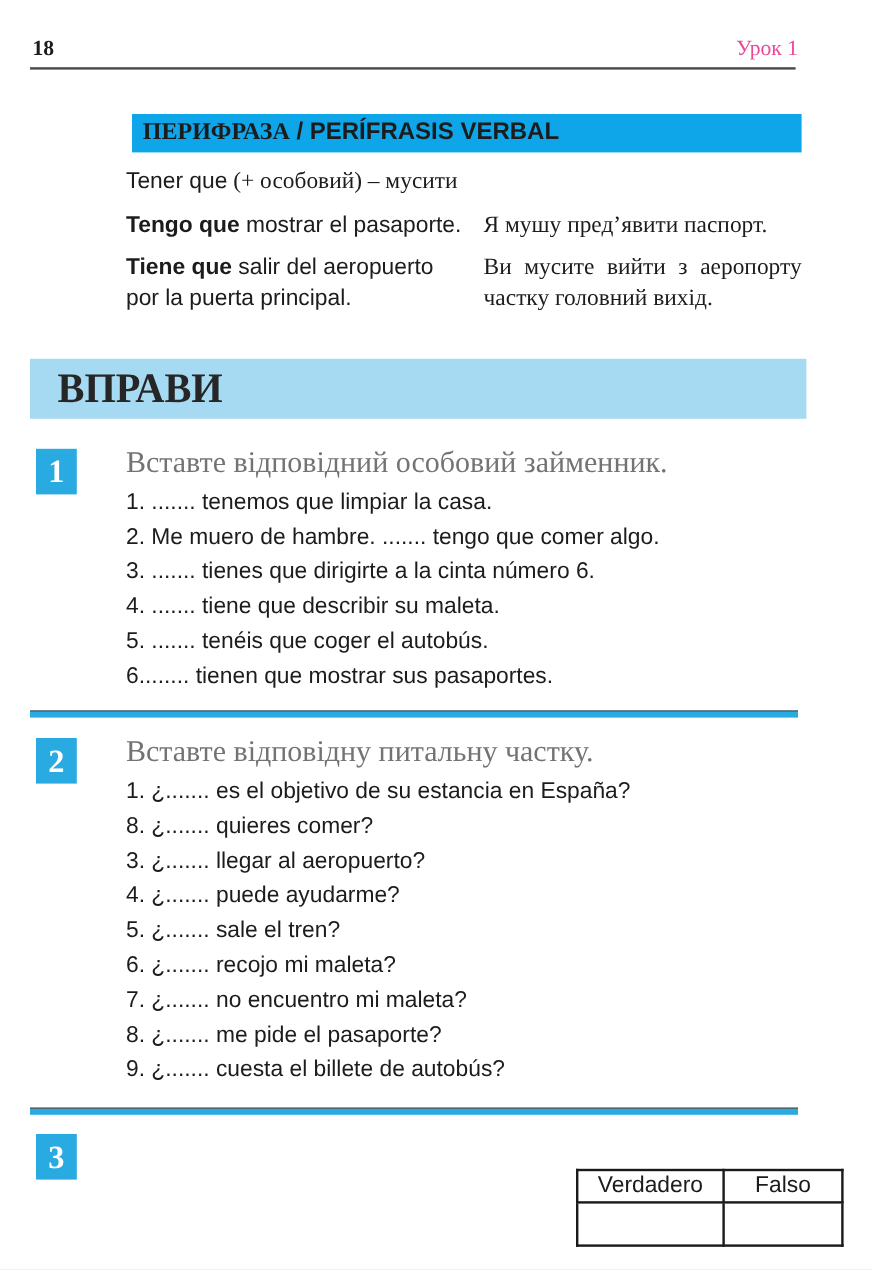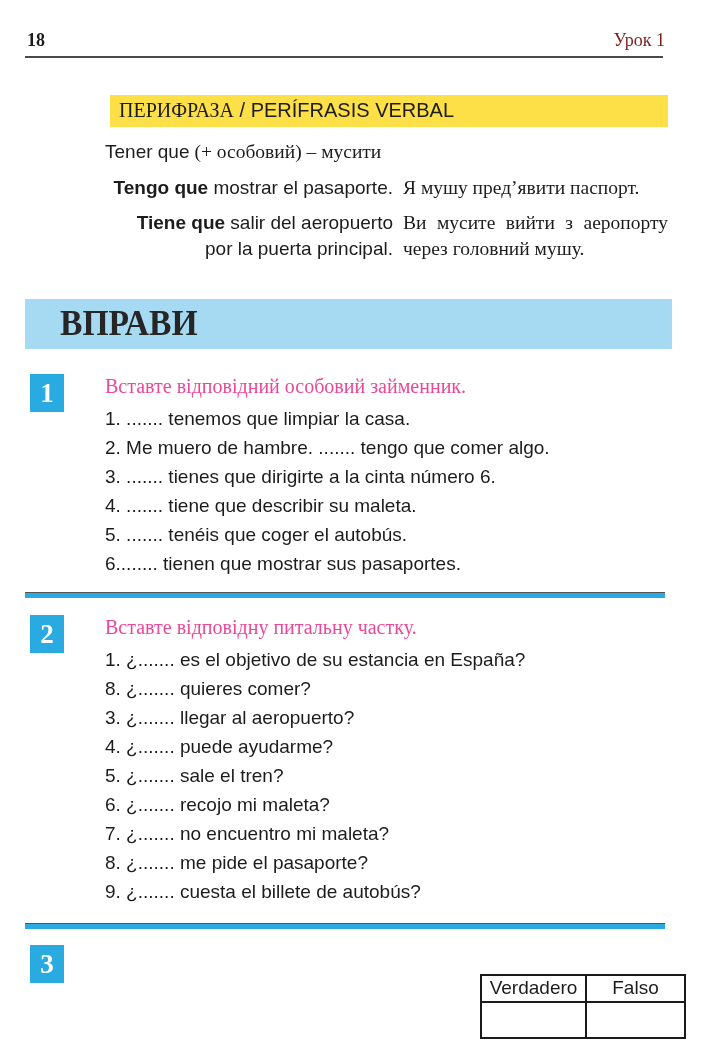--- a/index.html
+++ b/index.html
@@ -6,70 +6,70 @@
   html,body { background:#e8e8e8; }
   .page {
     position:relative; width:727px; height:1058px; background:#ffffff;
     font-family:"Liberation Sans", sans-serif; color:#1c1c1c; overflow:hidden;
     margin:0 auto;
   }
   
   .page-header { display:flex; justify-content:space-between; align-items:baseline;
     margin:30px 62px 0 27px; font-size:18px;font-family:Liberation Serif, serif; }
   .page-num { font-weight:bold; }
-  .lesson { font-weight:normal; color:#7f1d1d; }
+  .lesson { font-weight:normal; color:#ec4899; }
   .header-rule { height:2px; background:#4a4a4a; margin:5px 64px 0 25px; }
 
   
   .grammar { margin:37px 59px 0 105px; }
-  .grammar-title { background:#fde047; padding:4px 9px 5px 9px; margin-left:5px;
-    font-size:20px; font-weight:normal; }
+  .grammar-title { background:#0ea5e9; padding:4px 9px 5px 9px; margin-left:5px;
+    font-size:20px; font-weight:bold; }
   .grammar-title .uk { font-family:"Liberation Serif", serif; }
   .grammar-title .es { font-family:"Liberation Sans", sans-serif; }
   .pattern-line { margin-top:14px; font-size:19px; }
   .pattern-line .serif { font-family:"Liberation Serif", serif; font-size:19.5px; }
   .examples { margin-top:12px; }
   .example-row { display:flex; gap:10px; margin-bottom:9px; }
-  .ex-es { width:288px; font-size:19px; line-height:26px;text-align:right; }
+  .ex-es { width:288px; font-size:19px; line-height:26px; }
   .ex-es b { font-weight:bold; }
   .ex-uk { flex:1; font-family:"Liberation Serif", serif; font-size:19.5px; line-height:26px; }
   .jline { display:block; }
   .jline.full { text-align:justify; text-align-last:justify; }
 
   
   .banner { margin:37px 55px 0 25px; height:50px; background:#a6daf2;
-    display:flex; align-items:center; padding-left:35px; }
+    display:flex; align-items:center; padding-left:23px; }
   .banner span { font-family:"Liberation Serif", serif; font-weight:bold;
     font-size:35px; color:#262626; letter-spacing:0px; transform:scaleX(.96);
     transform-origin:left center; }
 
   
   .exercise { position:relative; }
   .ex1 { margin-top:24px; }
   .ex2 { margin-top:16px; }
   .ex3 { margin-top:15px; }
   .badge { position:absolute; left:30px; top:1px; width:34px; height:38px;
     background:#29abe2; color:#ffffff; font-family:"Liberation Serif", serif;
     font-weight:bold; font-size:27px; display:flex; align-items:center;
     justify-content:center; }
   .ex-body { margin-left:105px; margin-right:27px; }
-  .instruction { font-family:"Liberation Serif", serif; font-size:20px;
-    line-height:26px; color:#ec4899; margin-bottom:5px; }
+  .instruction { font-family:"Liberation Serif", serif; font-size:25px;
+    line-height:26px; color:#737373; margin-bottom:5px; }
   .item { font-size:19px; line-height:29px; }
 
   .rule-divider { margin:14px 62px 0 25px; height:6px; background:#29abe2;
     border-top:1px solid #555; }
   .div1 { margin-top:14px; }
   .div2 { margin-top:17px; }
 
   
   .tf-table { position:absolute; left:480px; top:30px; border-collapse:collapse; }
   .tf-table th, .tf-table td { border:2px solid #1a1a1a; font-weight:normal; }
   .tf-table th { font-size:19px; padding:1px 6px 2px 6px; height:26px; }
-  .tf-table .c1 { width:105px;margin-left:23px; }
+  .tf-table .c1 { width:122px;margin-left:23px; }
   .tf-table .c2 { width:99px;margin-top:12px; }
   .tf-table td { height:36px; }
   .ex3 .instruction { width:597px; margin-bottom:4px; }
   .ex3 .item { margin-top:6px; }
 </style>
 </head>
 <body>
 
 <div class="page">
 
@@ -88,21 +88,21 @@
       <div class="example-row">
         <p class="ex-es"><b>Tengo que</b><span> mostrar el pasaporte.</span></p>
         <p class="ex-uk">
             <span class="jline">Я мушу пред’явити паспорт.</span>
           </p>
       </div>
       <div class="example-row">
         <p class="ex-es"><b>Tiene que</b><span> salir del aeropuerto por la puerta principal.</span></p>
         <p class="ex-uk">
             <span class="jline full">Ви мусите вийти з аеропорту</span>
-            <span class="jline">через головний мушу.</span>
+            <span class="jline">частку головний вихід.</span>
           </p>
       </div>
     </div>
   </section>
 
   <div class="banner">
     <span>ВПРАВИ</span>
   </div>
 
   <section class="exercise ex1">

